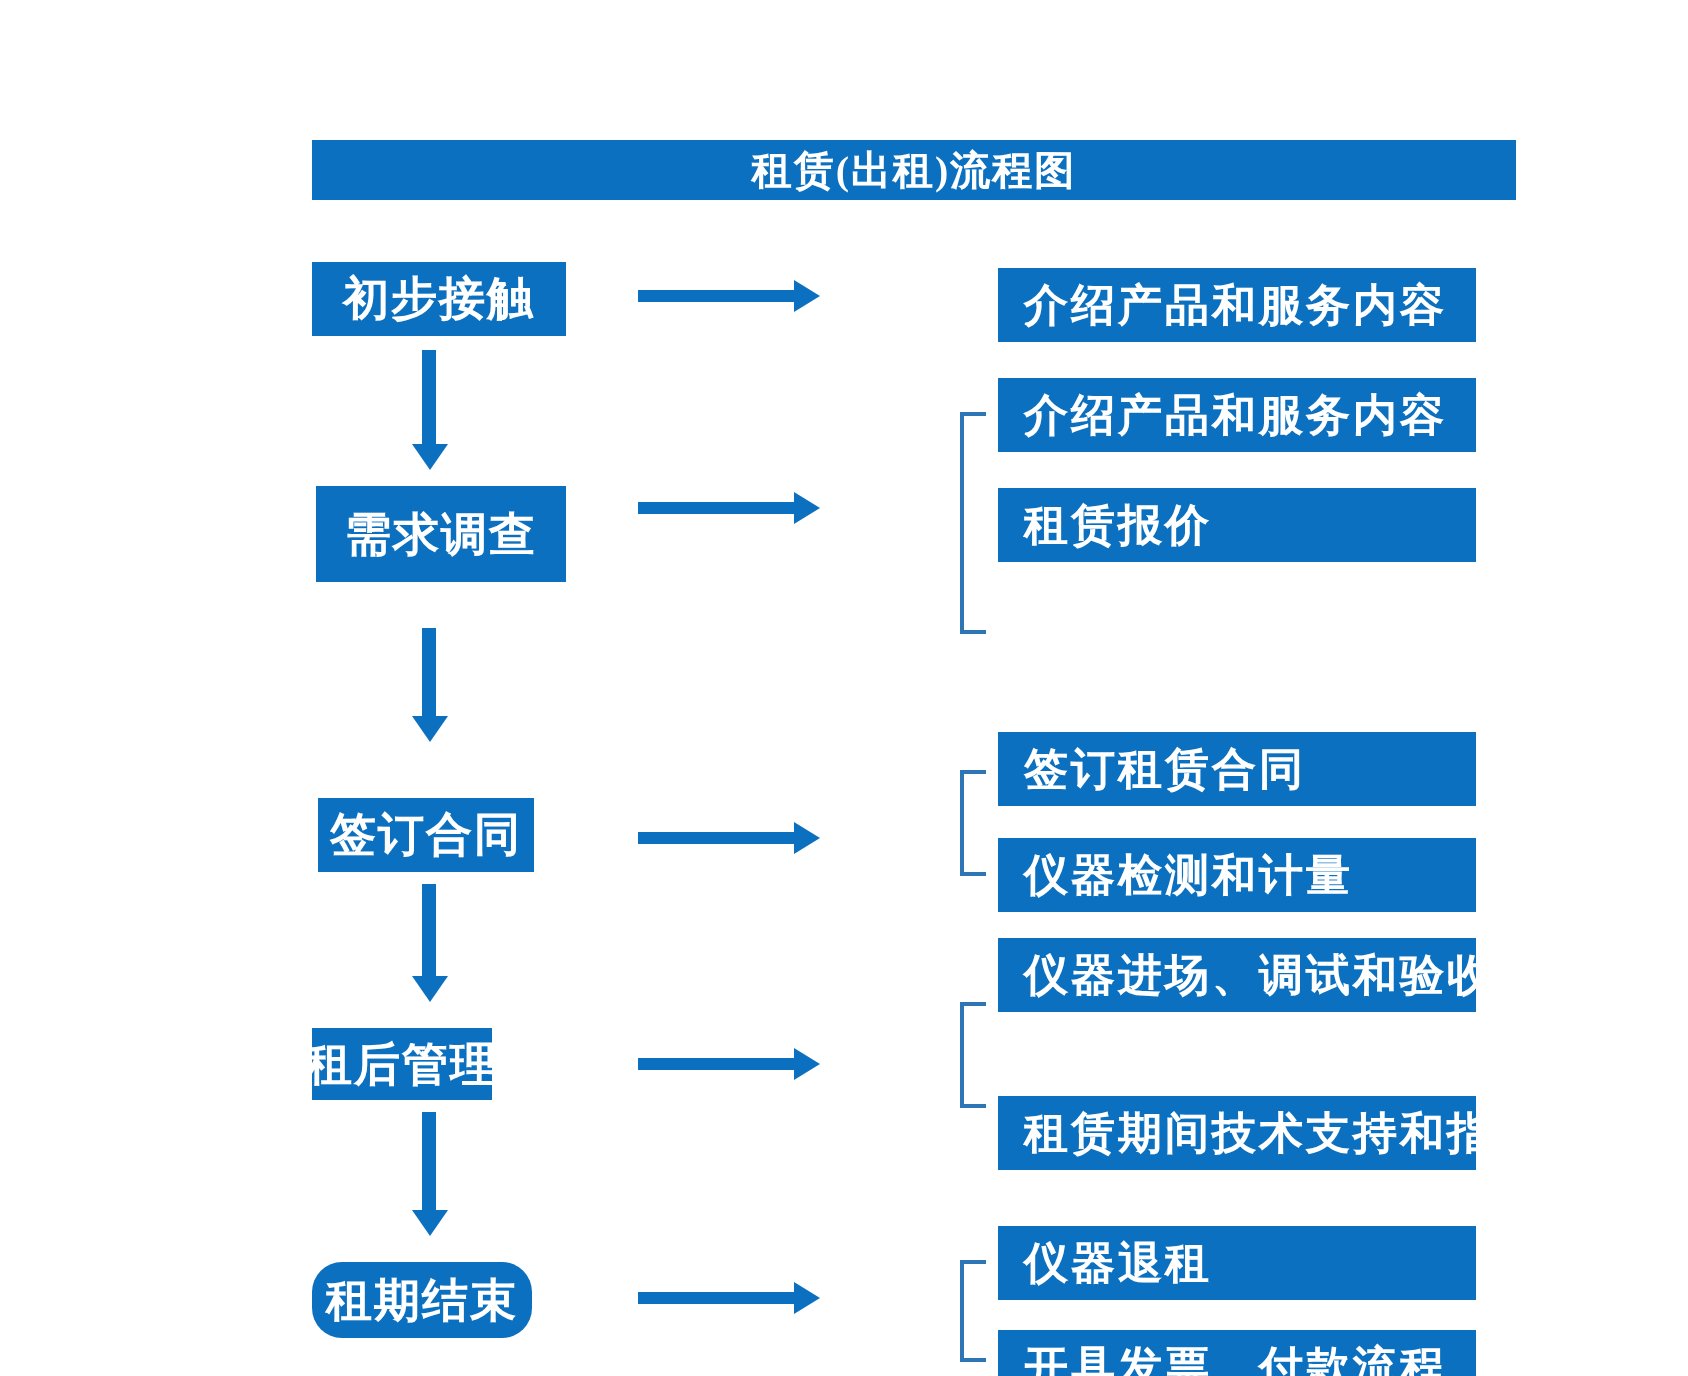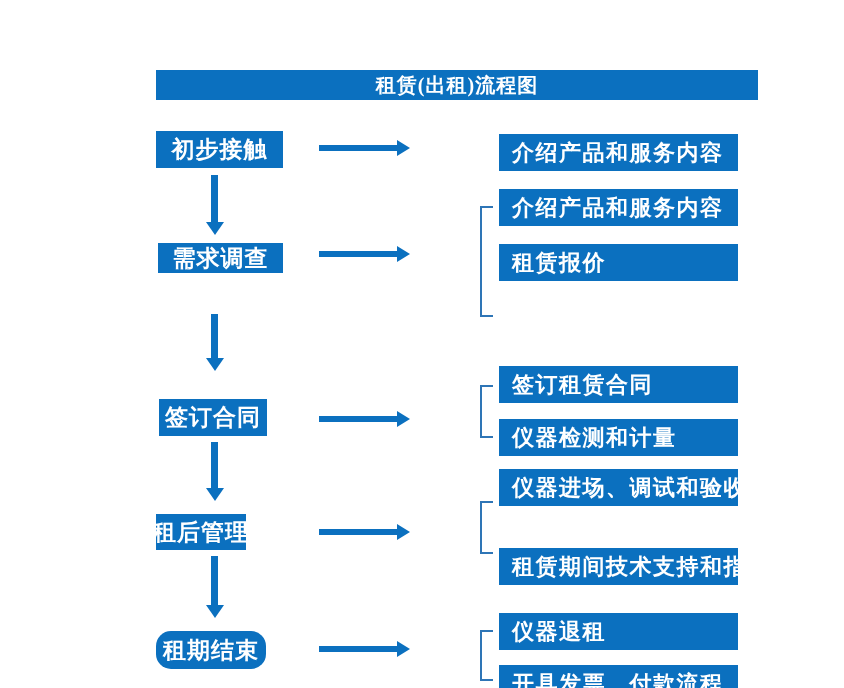--- a/index.html
+++ b/index.html
@@ -94,21 +94,21 @@
   .bracket::after { bottom: 0; }
 </style>
 </head>
 <body>
 
 <div class="canvas">
 
   <div class="title-bar">租赁(出租)流程图</div>
 
   <div class="box step" style="left:100px; top:75px;  width:127px; height:37px;">初步接触</div>
-  <div class="box step" style="left:102px; top:187px; width:125px; height:30px;">需求调查</div>
+  <div class="box step" style="left:102px; top:187px; width:125px; height:48px;">需求调查</div>
   <div class="box step" style="left:103px; top:343px; width:108px; height:37px;">签订合同</div>
   <div class="box step" style="left:100px; top:458px; width:90px; height:36px;">租后管理</div>
   <div class="box step" style="left:100px; top:575px; width:110px; height:38px;border-radius:15px;">租期结束</div>
 
   <div class="varrow" style="top:119px; height:47px;"></div>
   <div class="varrow" style="top:258px; height:44px;"></div>
   <div class="varrow" style="top:386px; height:46px;"></div>
   <div class="varrow" style="top:500px; height:49px;"></div>
 
   <div class="harrow" style="left:263px; top:89px;"></div>

